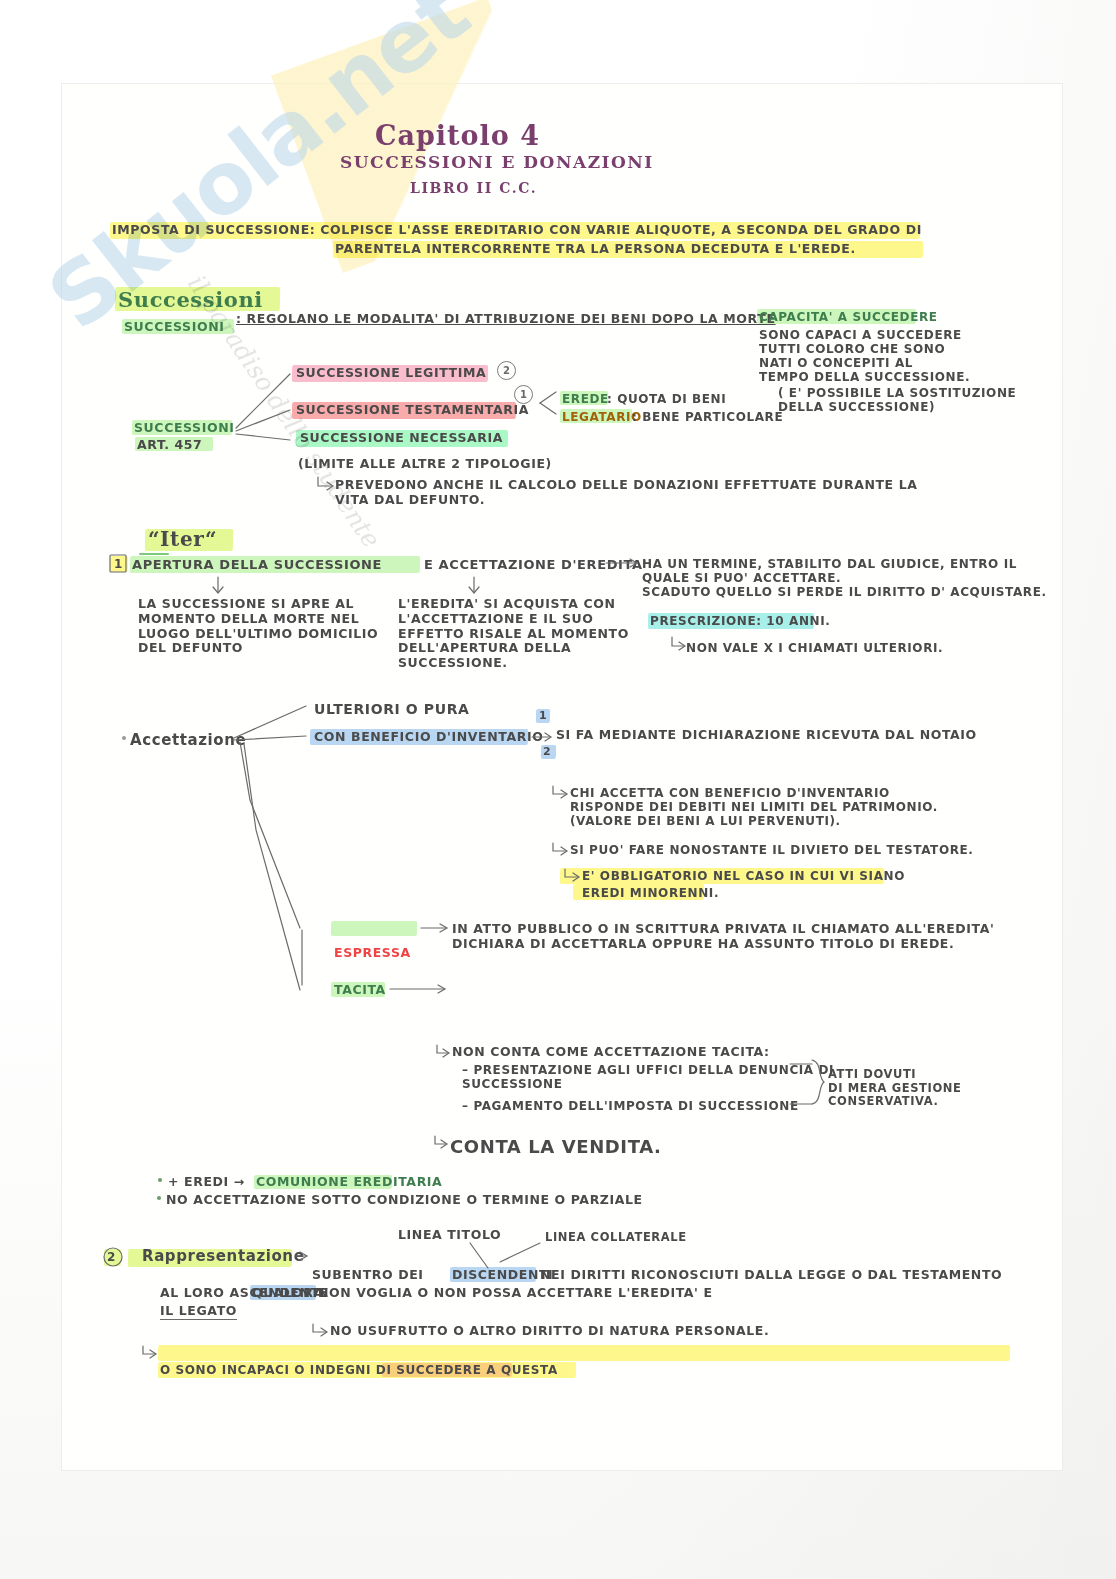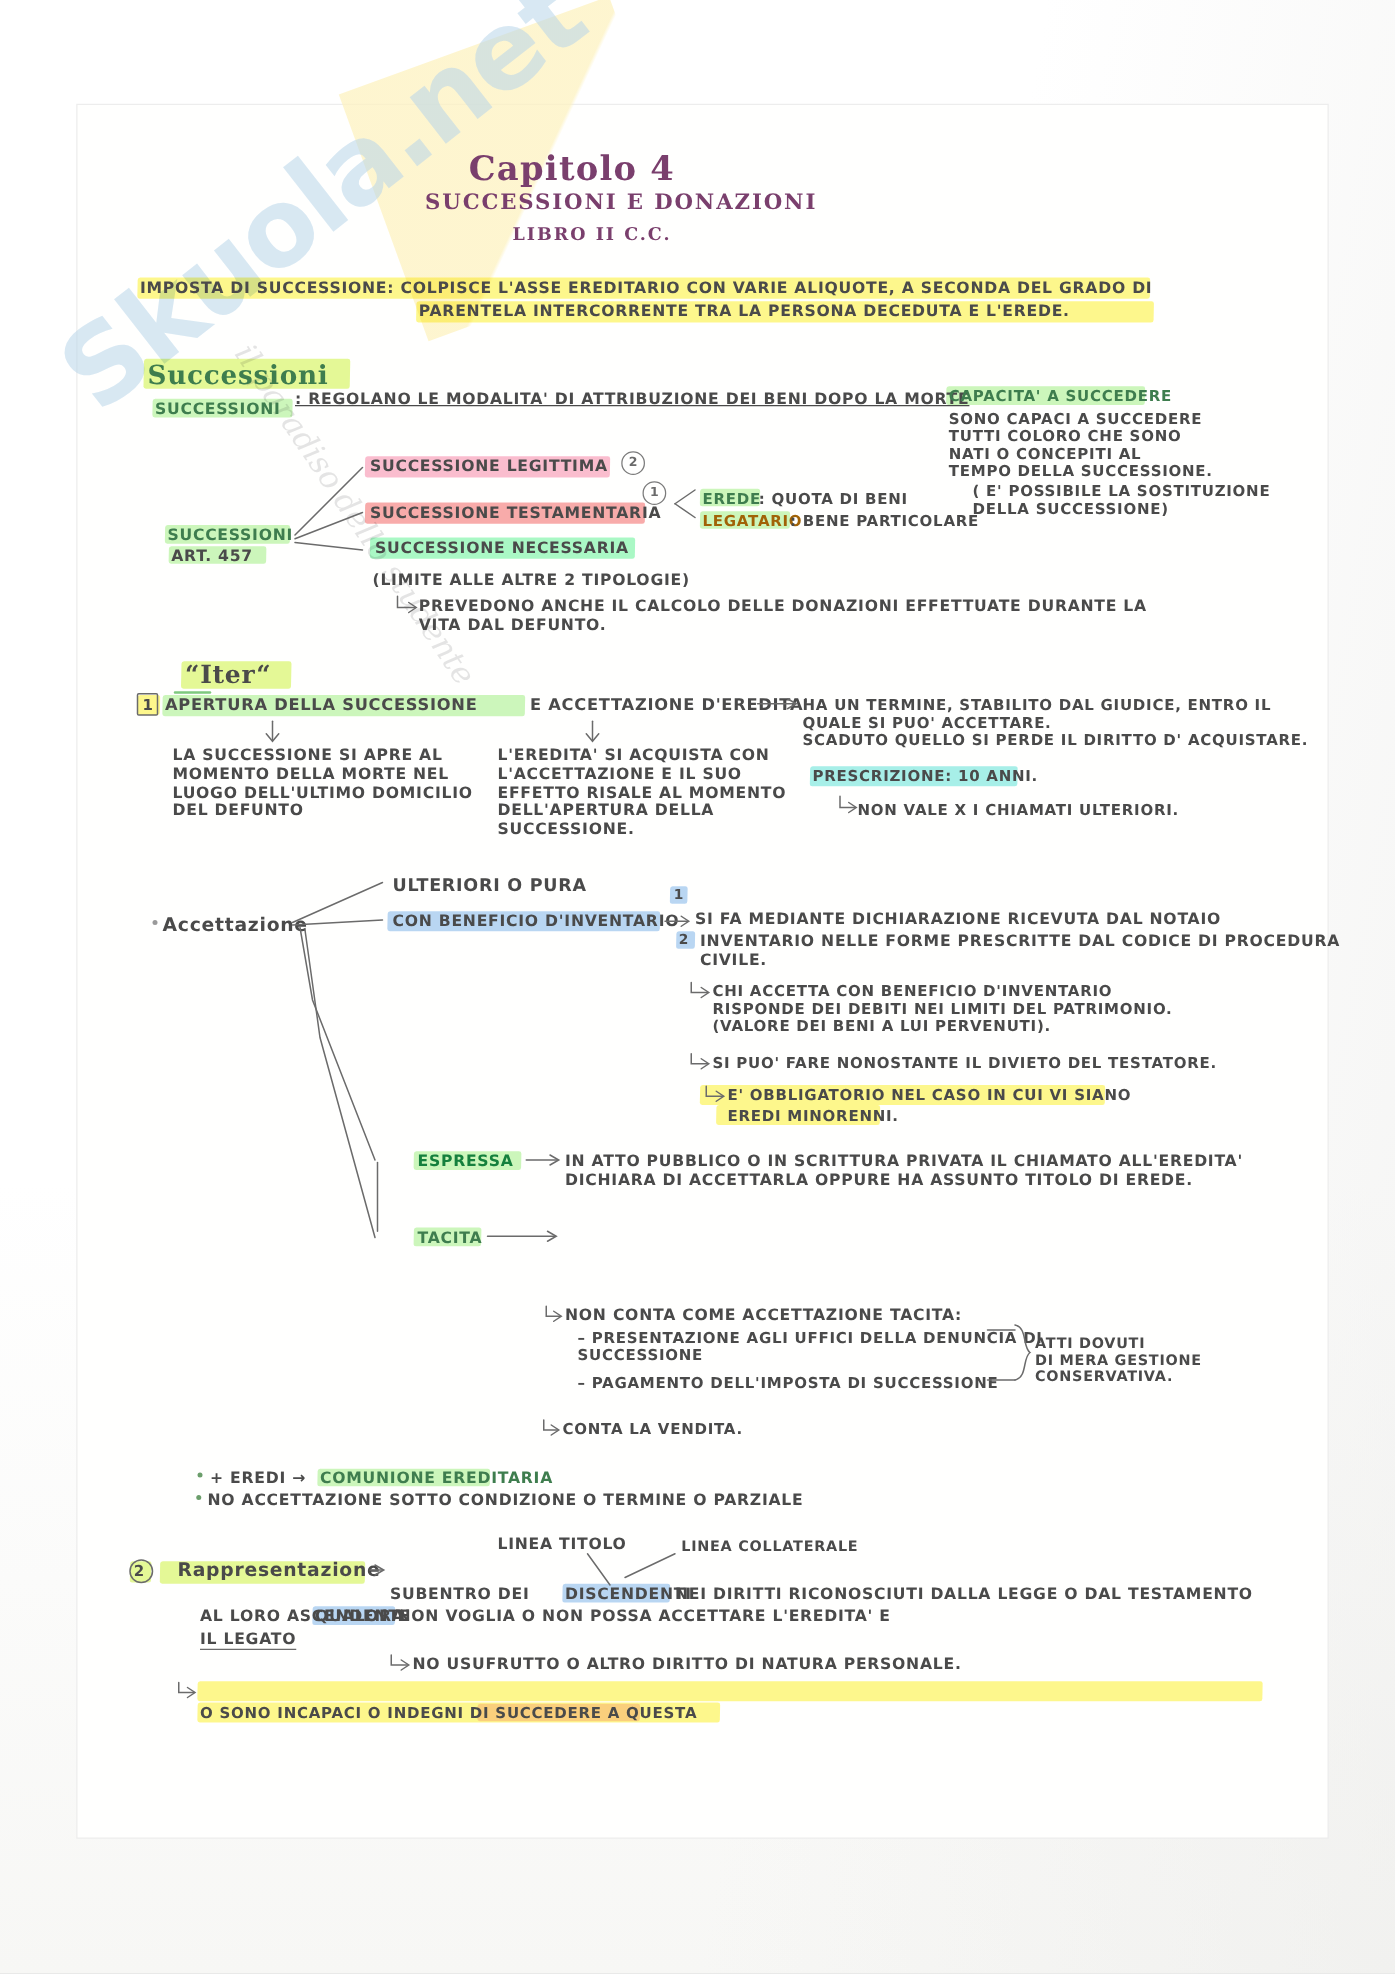--- a/index.html
+++ b/index.html
@@ -203,44 +203,42 @@
 DELL'APERTURA DELLA
 SUCCESSIONE.</div>
 
   <div class="hand low" style="left:130px;top:732px;font-size:15px;">Accettazione</div>
   <div class="hand low" style="left:314px;top:701px;font-size:14px;">ULTERIORI O PURA</div>
   <div class="hand" style="left:314px;top:730px;font-size:12.5px;">CON BENEFICIO D'INVENTARIO</div>
 
   <div class="hand" style="left:539px;top:710px;font-size:11px;">1</div>
   <div class="hand" style="left:556px;top:728px;font-size:12.5px;">SI FA MEDIANTE DICHIARAZIONE RICEVUTA DAL NOTAIO</div>
   <div class="hand" style="left:543px;top:746px;font-size:11px;">2</div>
-  <div class="hand" style="left:560px;top:746px;font-size:12.5px;">INVENTARIO NELLE FORME PRESCRITTE DAL CODICE DI  PROCEDURA
-CIVILE.</div>
 
   <div class="hand" style="left:570px;top:786px;font-size:12px;">CHI ACCETTA CON BENEFICIO D'INVENTARIO
 RISPONDE DEI DEBITI NEI LIMITI DEL PATRIMONIO.
 (VALORE DEI BENI A LUI PERVENUTI).</div>
   <div class="hand" style="left:570px;top:843px;font-size:12px;">SI PUO' FARE NONOSTANTE IL DIVIETO DEL TESTATORE.</div>
   <div class="hand" style="left:582px;top:869px;font-size:12px;">E' OBBLIGATORIO NEL CASO IN CUI VI SIANO</div>
   <div class="hand" style="left:582px;top:886px;font-size:12px;">EREDI MINORENNI.</div>
 
-  <div class="hand" style="left:334px;top:922px;font-size:12.5px;color:#15803d;">ESPRESSA</div>
+  <div class="hand" style="left:334px;top:946px;font-size:12.5px;color:#ef4444;">ESPRESSA</div>
   <div class="hand" style="left:452px;top:922px;font-size:12.5px;">IN ATTO PUBBLICO O IN SCRITTURA PRIVATA IL CHIAMATO ALL'EREDITA'
 DICHIARA DI ACCETTARLA OPPURE HA ASSUNTO TITOLO DI EREDE.</div>
 
   <div class="hand" style="left:334px;top:983px;font-size:12.5px;color:#3e7d4e;">TACITA</div>
 
   <div class="hand" style="left:452px;top:1045px;font-size:12.5px;">NON CONTA COME ACCETTAZIONE TACITA:</div>
   <div class="hand" style="left:462px;top:1063px;font-size:12px;">– PRESENTAZIONE AGLI UFFICI DELLA DENUNCIA DI
     SUCCESSIONE</div>
   <div class="hand" style="left:462px;top:1099px;font-size:12px;">– PAGAMENTO DELL'IMPOSTA DI SUCCESSIONE</div>
   <div class="hand" style="left:828px;top:1068px;font-size:11.5px;">ATTI DOVUTI
 DI MERA GESTIONE
 CONSERVATIVA.</div>
-  <div class="hand" style="left:450px;top:1136px;font-size:12px;">CONTA LA VENDITA.</div>
+  <div class="hand" style="left:450px;top:1136px;font-size:18px;">CONTA LA VENDITA.</div>
 
   <div class="hand" style="left:168px;top:1175px;font-size:12.5px;">+ EREDI → </div>
   <div class="hand" style="left:256px;top:1175px;font-size:12.5px;color:#3e7d4e;">COMUNIONE EREDITARIA</div>
   <div class="hand" style="left:166px;top:1193px;font-size:12.5px;">NO ACCETTAZIONE SOTTO CONDIZIONE O TERMINE O PARZIALE</div>
 
   <div class="hand" style="left:107px;top:1250px;font-size:12px;">2</div>
   <div class="hand low" style="left:142px;top:1248px;font-size:15px;">Rappresentazione</div>
 
   <div class="hand low" style="left:398px;top:1228px;font-size:12.5px;">LINEA TITOLO</div>
   <div class="hand" style="left:545px;top:1231px;font-size:11.5px;">LINEA COLLATERALE</div>

